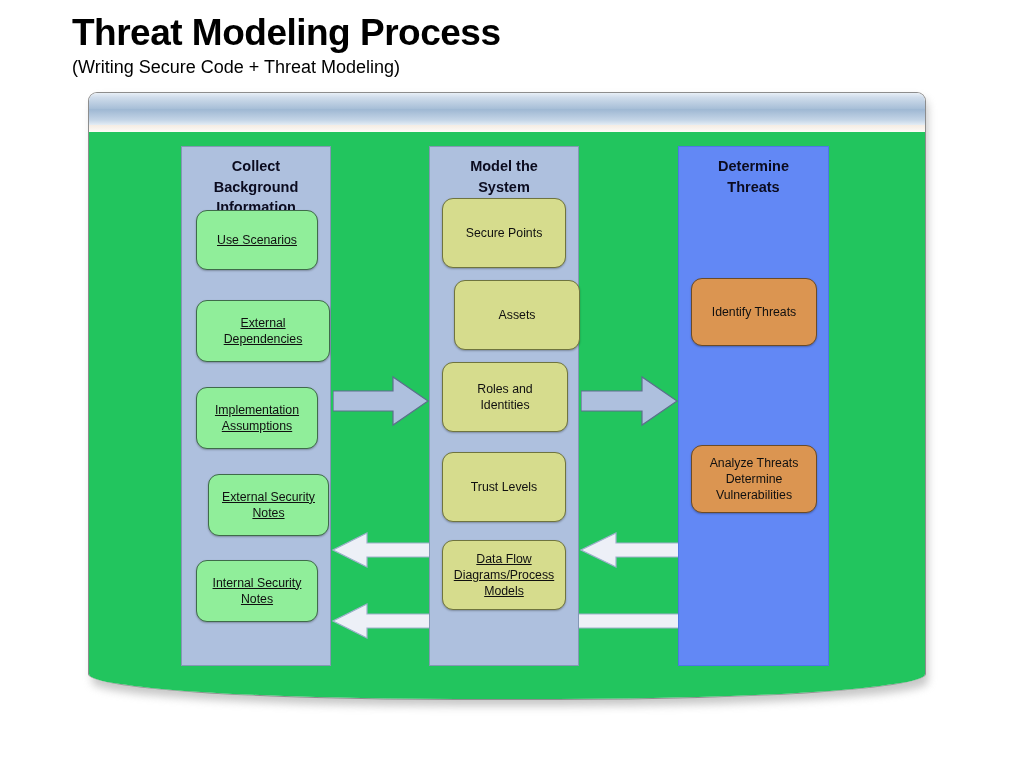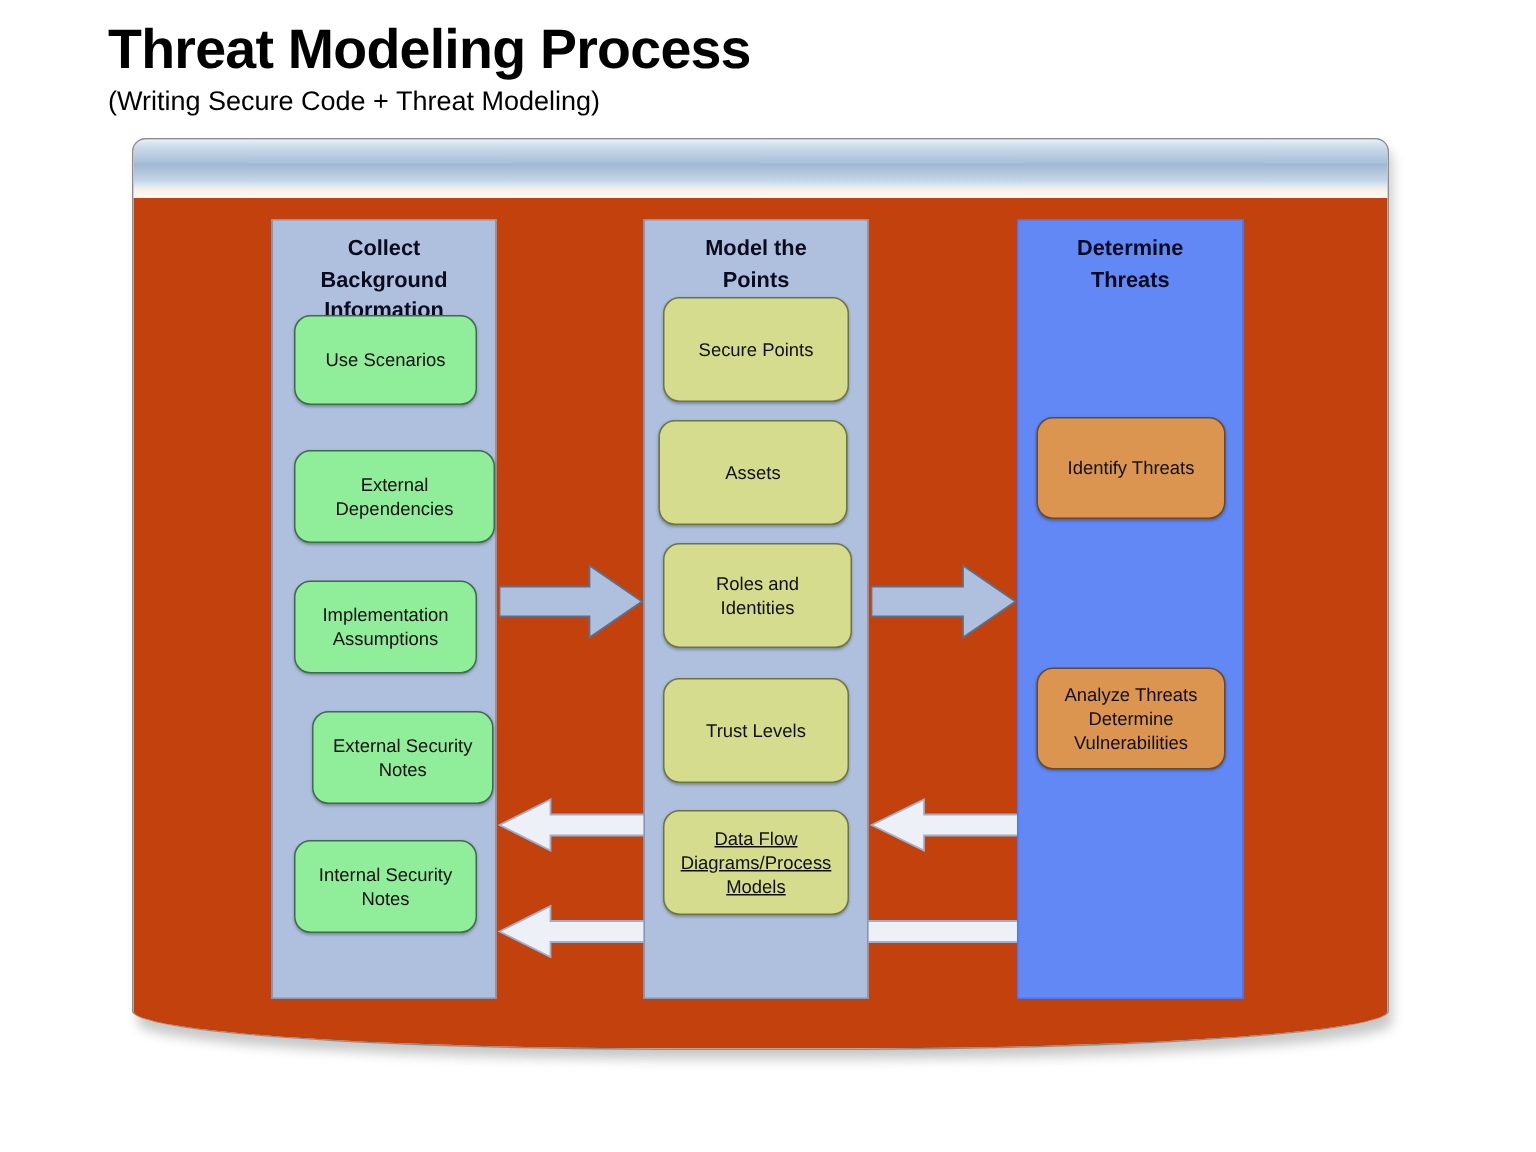--- a/index.html
+++ b/index.html
@@ -92,21 +92,21 @@
     width: 100%;
     height: 7px;
     background: linear-gradient(to bottom, #f4ece3 0%, #fdfbf8 100%);
   }
   .panel-body {
     position: absolute;
     left: 0;
     top: 39px;
     width: 100%;
     height: 567px;
-    background: #c2410c;
+    background: #22c55e;
   }
 
   
   .diagram {
     position: absolute;
     left: 0;
     top: 0;
     width: 836px;
     height: 567px;
   }
@@ -144,21 +144,21 @@
     display: flex;
     align-items: center;
     justify-content: center;
     text-align: center;
     font-size: 12.3px;
     color: #101010;
     line-height: 1.32;
     white-space: pre-line;
     box-shadow: 0 1px 2px rgba(0,0,0,0.28);
   }
-  .node.green  { background: #90ee9a; border: 1px solid #3f6b4a; }
+  .node.green  { background: #90ee9a; border: 1px solid #3f6b4a; text-decoration: underline; }
   .node.olive  { background: #d6dc8d; border: 1px solid #6f743f; }
   .node.orange { background: #db9551; border: 1px solid #6b4b27; }
   .node.overflow-text { overflow: visible; }
 
   
   .arrow {
     position: absolute;
   }
   .arrow svg { display: block; }
 </style>
@@ -221,24 +221,24 @@
           <div class="node green" style="left:14px; top:240px; width:122px; height:62px;">Implementation
 Assumptions</div>
           <div class="node green" style="left:26px; top:327px; width:121px; height:62px;">External Security
 Notes</div>
           <div class="node green" style="left:14px; top:413px; width:122px; height:62px;">Internal Security
 Notes</div>
         </div>
 
         <div class="column col-b">
           <div class="col-title">Model the
-Points</div>
+System</div>
 
           <div class="node olive" style="left:12px; top:51px; width:124px; height:70px;">Secure Points</div>
-          <div class="node olive" style="left:9px; top:133px; width:126px; height:70px;">Assets</div>
+          <div class="node olive" style="left:24px; top:133px; width:126px; height:70px;">Assets</div>
           <div class="node olive" style="left:12px; top:215px; width:126px; height:70px;">Roles and
 Identities</div>
           <div class="node olive" style="left:12px; top:305px; width:124px; height:70px;">Trust Levels</div>
           <div class="node olive overflow-text" style="left:12px; top:393px; width:124px; height:70px;text-decoration:underline;">Data Flow
 Diagrams/Process
 Models</div>
         </div>
 
         <div class="column col-c">
           <div class="col-title">Determine

